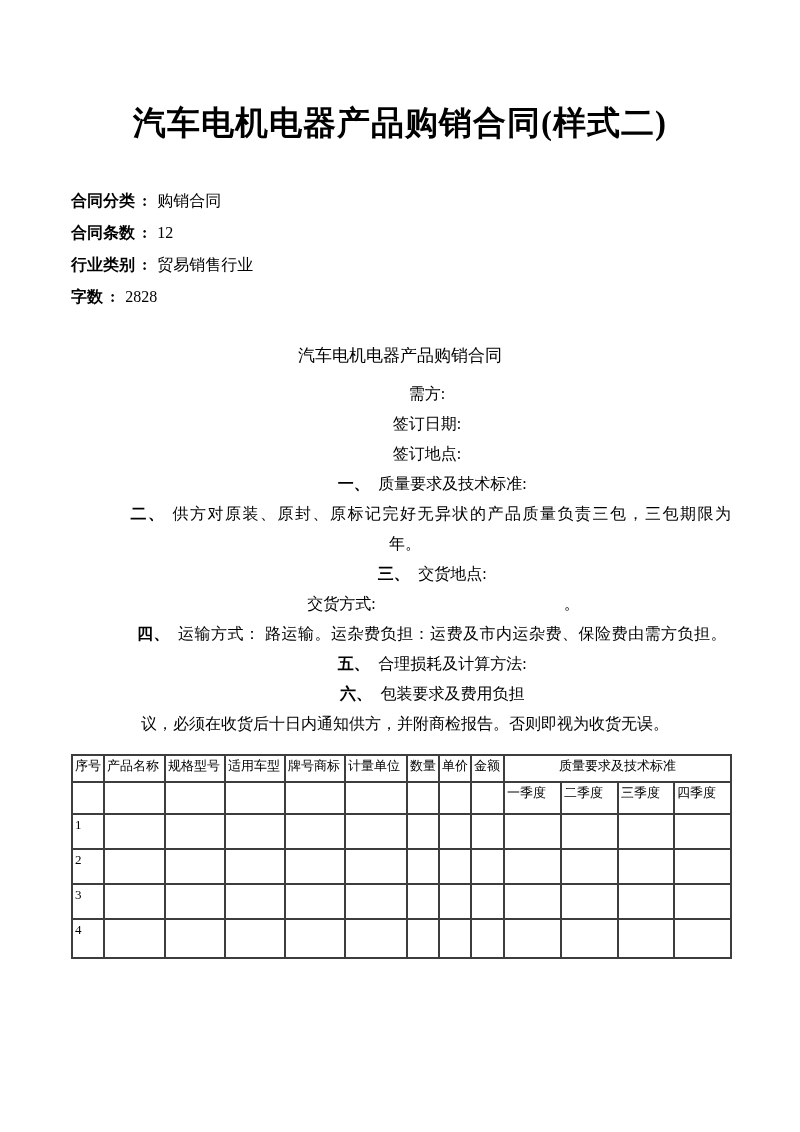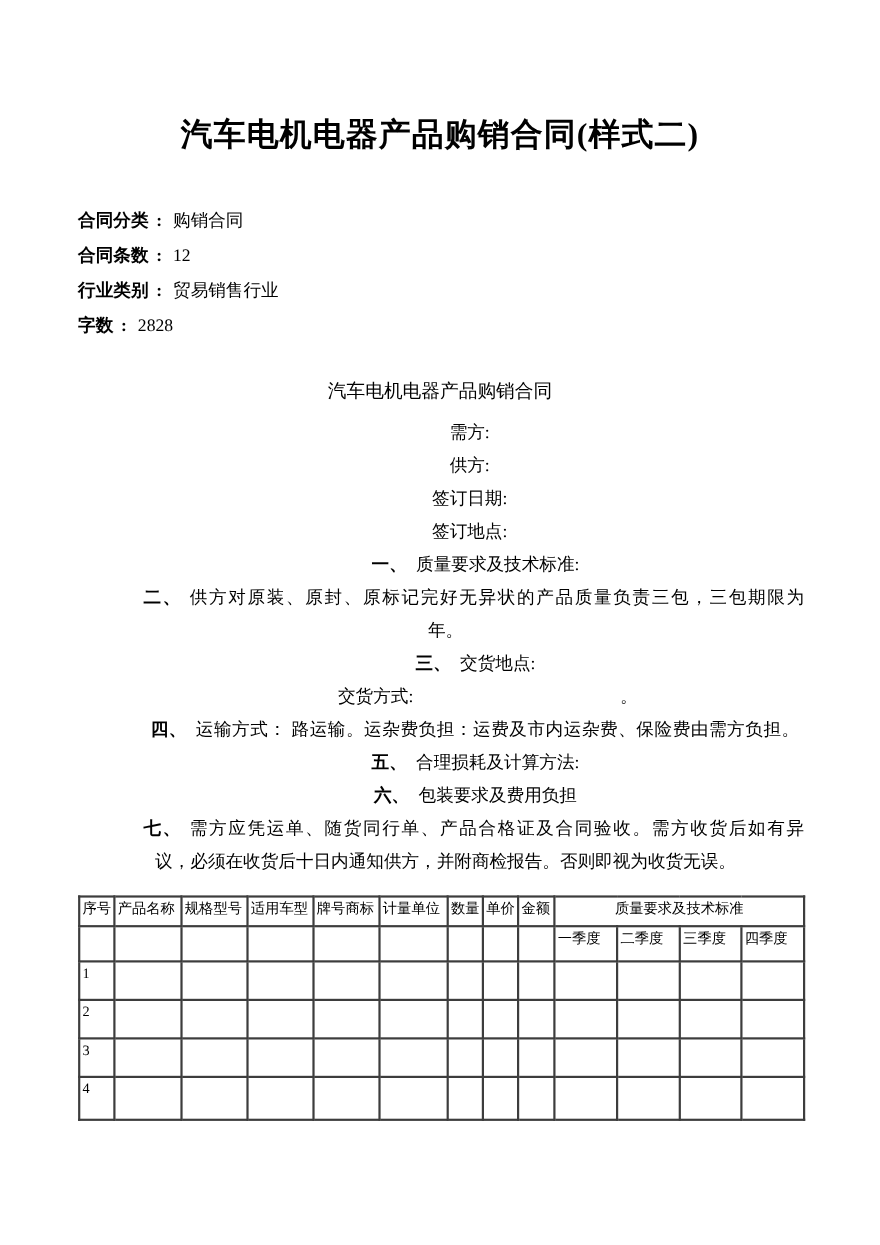--- a/index.html
+++ b/index.html
@@ -1,21 +1,21 @@
 <!DOCTYPE html>
 <html><head>
 <meta charset="utf-8">
 <style>
   html,body { margin:0; padding:0; background:#ffffff; }
   .page {
     position:relative; width:800px; height:1132px; background:#ffffff; color:#000000;
     font-family:"Liberation Serif","DejaVu Serif",serif; overflow:hidden;
   }
   .doc-title {
-    padding-top:104px; text-align:center; font-size:29px; font-weight:bold;
+    padding-top:104px; text-align:center; font-size:33px; font-weight:bold;
     line-height:38px; letter-spacing:1px; white-space:nowrap;
   }
   .meta { margin:43px 0 0 71px; font-size:16px; }
   .meta-row { line-height:32px; white-space:nowrap; }
   .meta-label { font-weight:bold; }
   .meta-colon { font-weight:bold; margin:0 10px 0 7px; }
   .subtitle { margin-top:32px; text-align:center; font-size:17px; line-height:22px; white-space:nowrap; }
   .content { margin:12px 55px 0 65px; font-size:16px;text-align:center; }
   .line { line-height:30px; white-space:nowrap; }
   .line.indent { padding-left:44px; }
@@ -56,21 +56,20 @@
     </div>
     <div class="meta-row">
       <span class="meta-label">字数</span><span class="meta-colon">:</span><span class="meta-value">2828</span>
     </div>
   </div>
 
   <div class="subtitle">汽车电机电器产品购销合同</div>
 
   <div class="content">
     <div class="line indent">需方:</div>
-    <div class="line indent">供方:</div>
     <div class="line indent">签订日期:</div>
     <div class="line indent">签订地点:</div>
 
     <div class="line">
       <span class="num-marker">一、</span><span>质量要求及技术标准:</span>
     </div>
     <div class="line stretch">
       <span class="num-marker">二、</span><span>供方对原装、原封、原标记完好无异状的产品质量负责三包，三包期限为</span>
     </div>
     <div class="line">年。</div>
@@ -81,23 +80,20 @@
       <span>交货方式:</span><span class="fill-gap"></span><span>。</span>
     </div>
     <div class="line stretch-sm">
       <span class="num-marker">四、</span><span>运输方式： 路运输。运杂费负担：运费及市内运杂费、保险费由需方负担。</span>
     </div>
     <div class="line">
       <span class="num-marker">五、</span><span>合理损耗及计算方法:</span>
     </div>
     <div class="line">
       <span class="num-marker">六、</span><span>包装要求及费用负担</span>
-    </div>
-    <div class="line stretch">
-      <span class="num-marker">七、</span><span>需方应凭运单、随货同行单、产品合格证及合同验收。需方收货后如有异</span>
     </div>
     <div class="line">议，必须在收货后十日内通知供方，并附商检报告。否则即视为收货无误。</div>
   </div>
 
   <table class="products">
     <colgroup>
       <col style="width:32px">
         <col style="width:61px">
         <col style="width:60px">
         <col style="width:60px">

